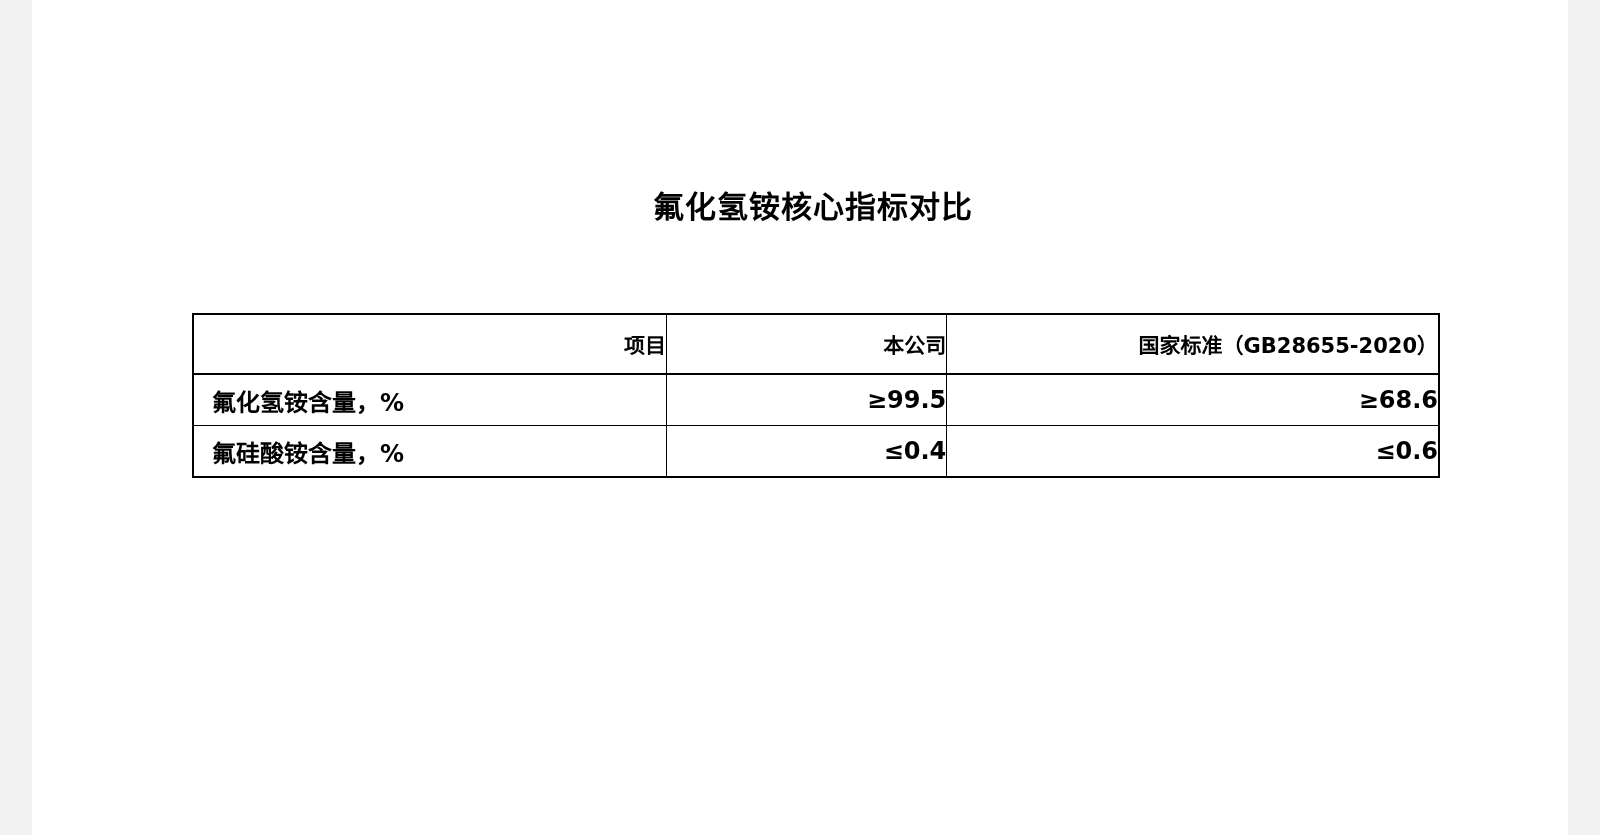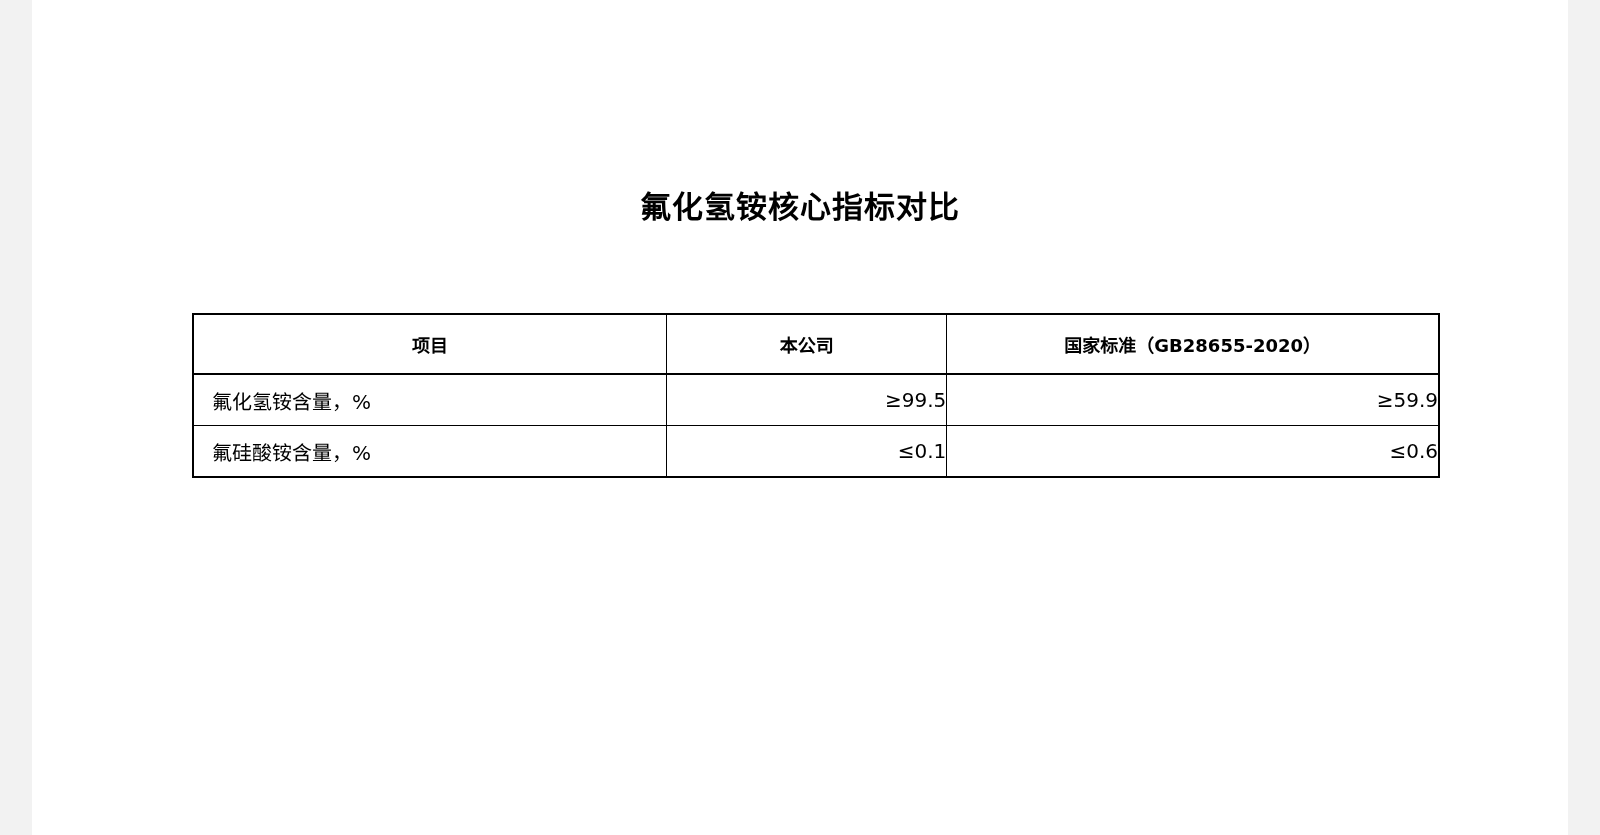--- a/index.html
+++ b/index.html
@@ -17,21 +17,21 @@
     width: 1536px;
     height: 835px;
     margin: 0 auto;
     background: #ffffff;
     box-sizing: border-box;
     overflow: hidden;
   }
   .doc-title {
     position: absolute;
     top: 182px;
-    left: 0;
+    left: 13px;
     width: 100%;
     text-align: center;
     font-family: "DejaVu Sans", "Liberation Sans", sans-serif;
     font-weight: bold;
     font-size: 31px;
     letter-spacing: 1px;
     color: #000000;
   }
   .table-wrap {
     position: absolute;
@@ -52,30 +52,30 @@
   table.compare th,
   table.compare td {
     border: 1px solid #000;
     padding: 0;
     color: #000;
   }
   table.compare thead th {
     height: 58px;
     font-family: "DejaVu Sans", "Liberation Sans", sans-serif;
     font-weight: bold;
-    font-size: 18px;
-    text-align: center;
+    font-size: 21px;
+    text-align: right;
     vertical-align: middle;
     border-bottom: 2px solid #000;
   }
   table.compare tbody td {
     height: 50px;
     font-family: "DejaVu Sans", "Liberation Sans", sans-serif;
-    font-weight: normal;
-    font-size: 20px;
+    font-weight: bold;
+    font-size: 24px;
     vertical-align: middle;
   }
   table.compare tbody td.item {
     text-align: left;
     padding-left: 18px;
   }
   table.compare tbody td.val {
     text-align: right;
   }
   table.compare tbody tr:last-child td {
@@ -111,24 +111,24 @@
         <tr>
           <th>项目</th>
           <th>本公司</th>
           <th>国家标准（GB28655-2020）</th>
         </tr>
       </thead>
       <tbody>
         <tr>
           <td class="item">氟化氢铵含量，%</td>
           <td class="val">≥99.5</td>
-          <td class="val">≥59.9</td>
+          <td class="val">≥68.6</td>
         </tr>
         <tr>
           <td class="item">氟硅酸铵含量，%</td>
-          <td class="val">≤0.1</td>
+          <td class="val">≤0.4</td>
           <td class="val">≤0.6</td>
         </tr>
       </tbody>
     </table>
   </div>
 
 </div>
 
 </body></html>

